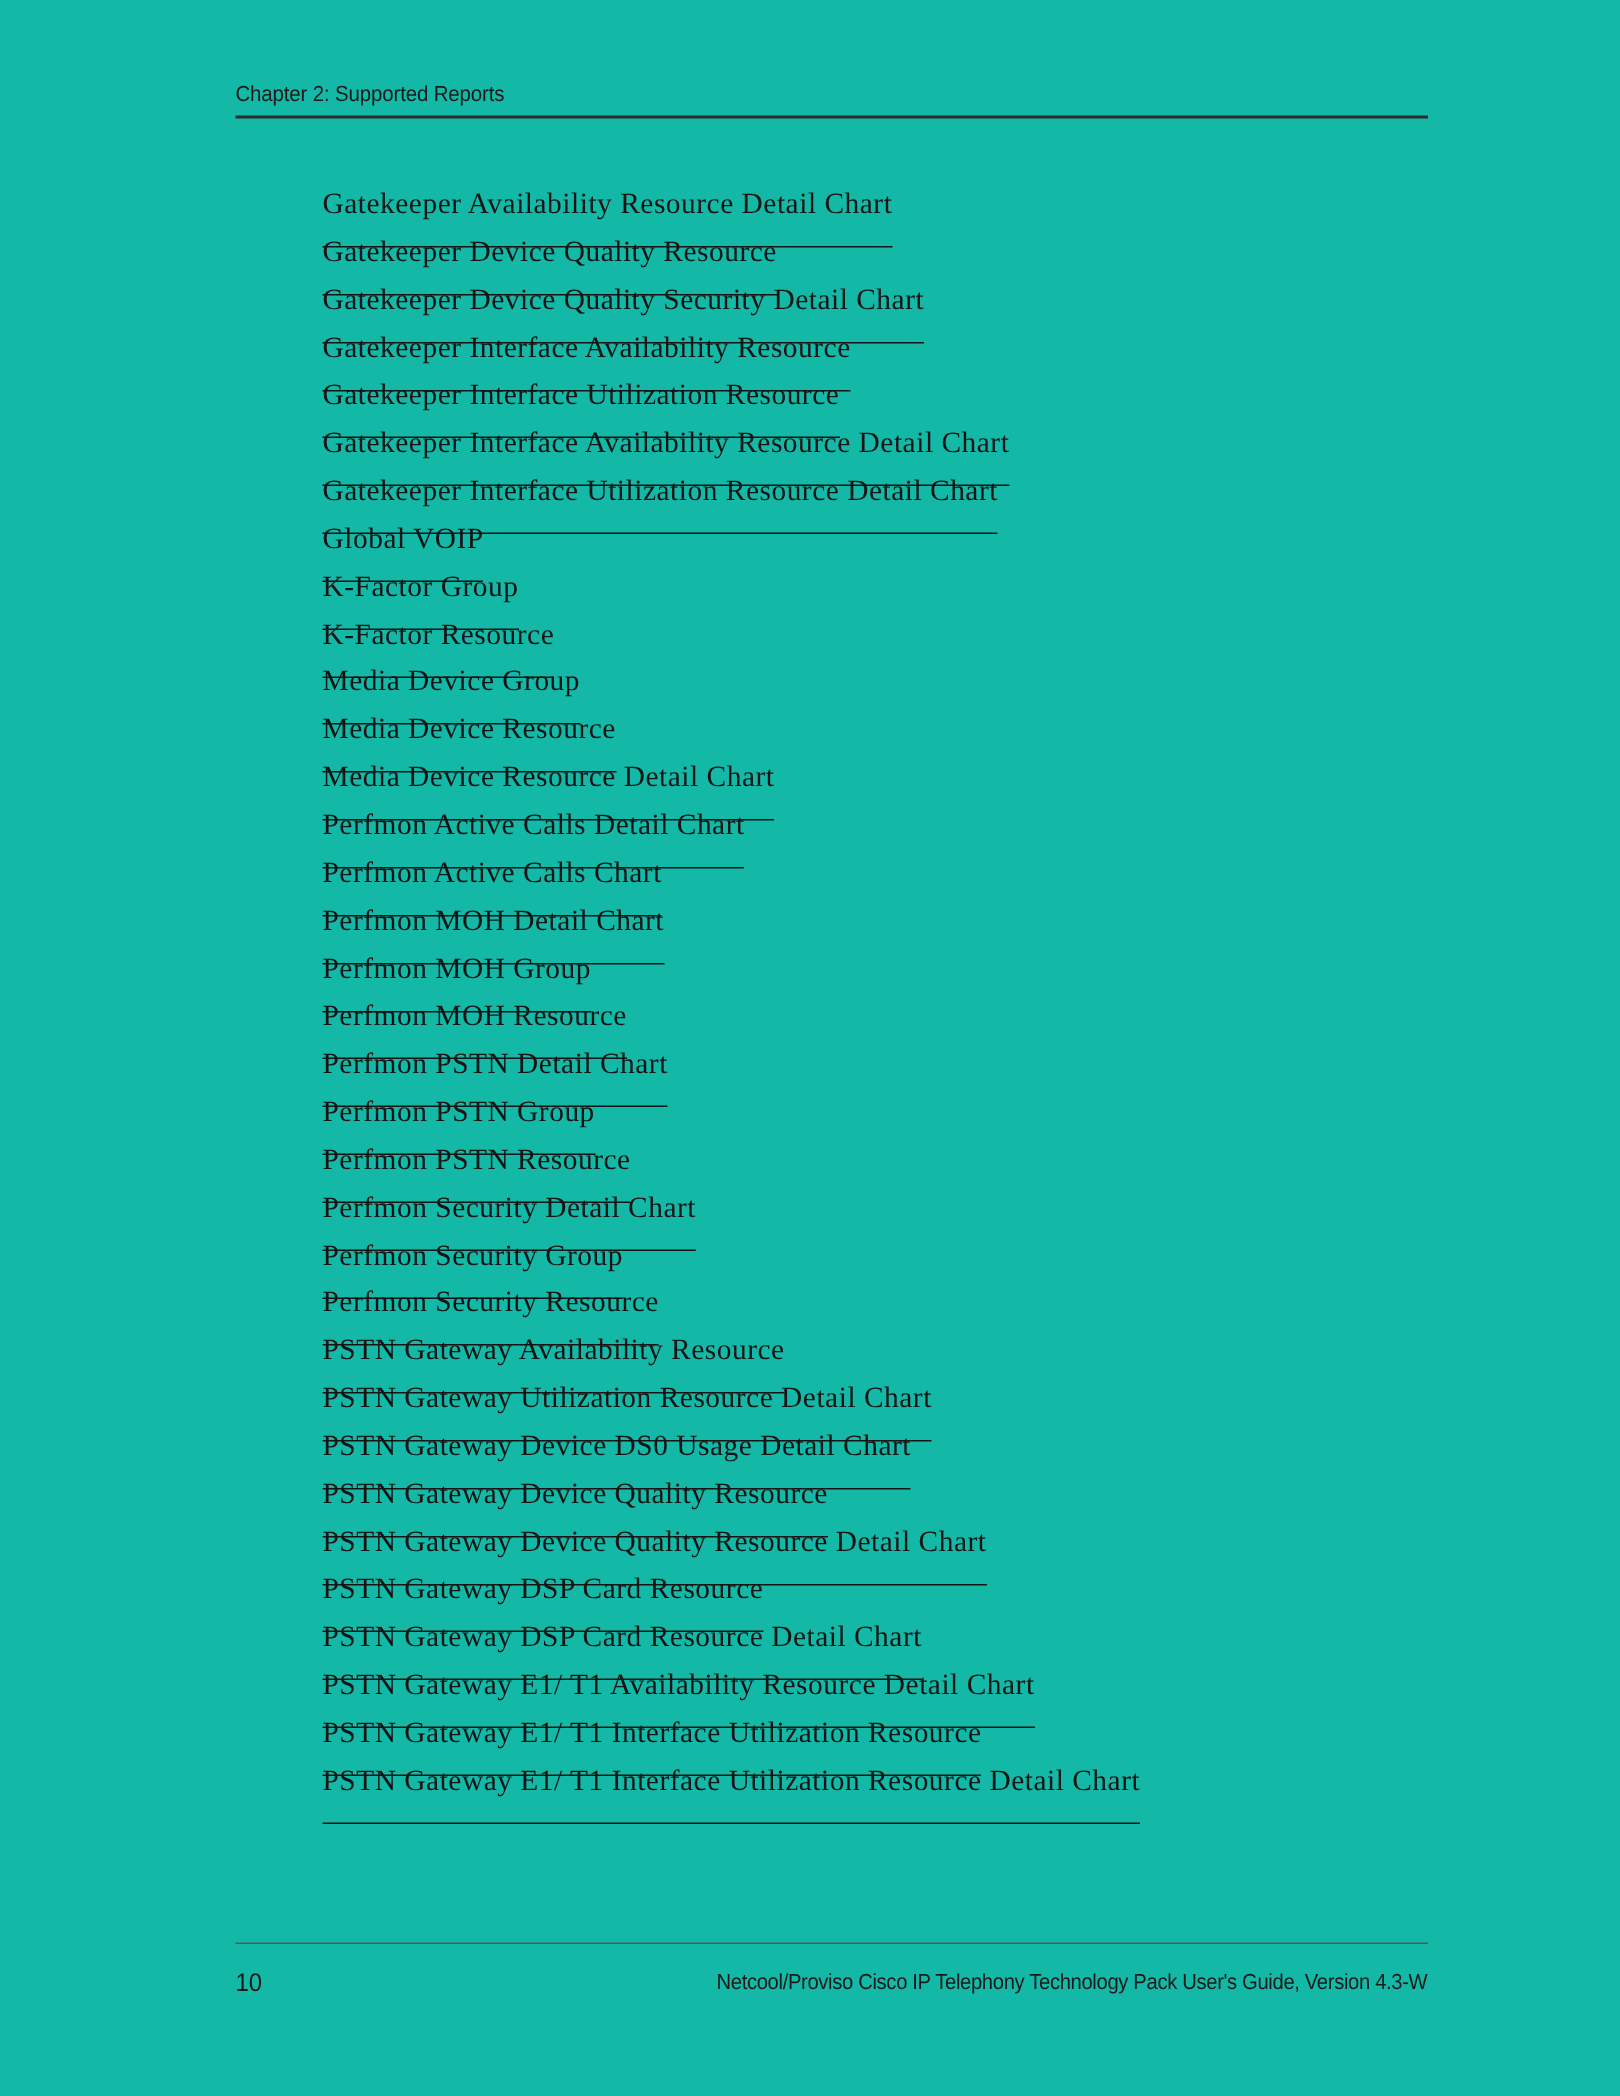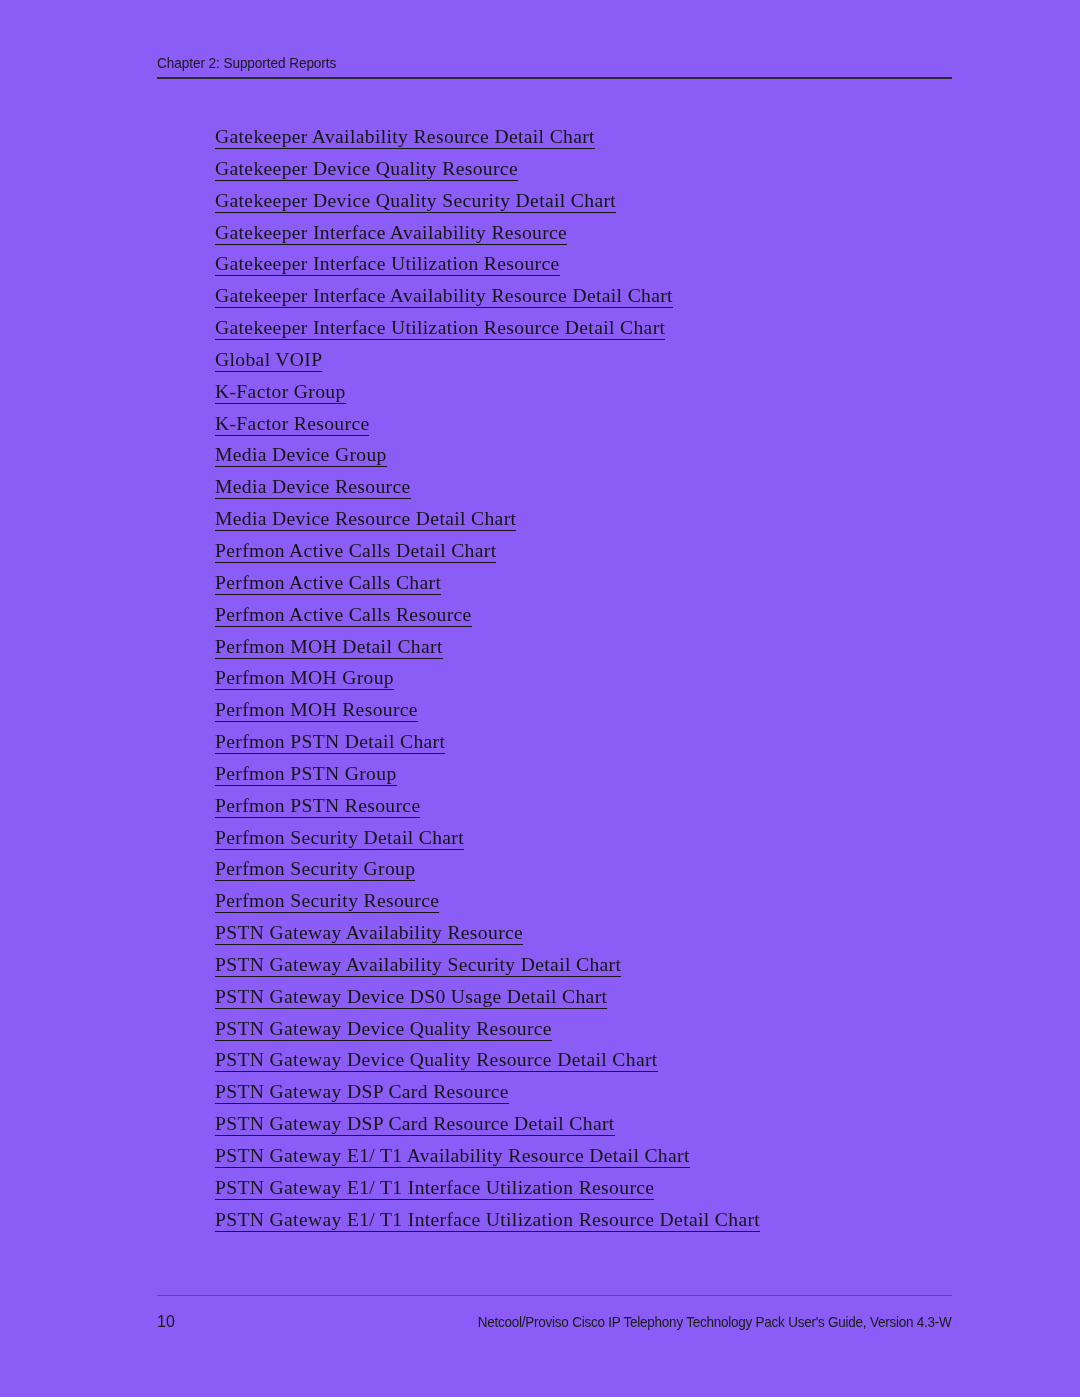--- a/index.html
+++ b/index.html
@@ -5,21 +5,21 @@
 <style>
   html, body {
     margin: 0;
     padding: 0;
     background: #ffffff;
   }
   .page {
     position: relative;
     width: 1080px;
     height: 1397px;
-    background: #8b5cf6;
+    background: #14b8a6;
     overflow: hidden;
     font-family: "Liberation Serif", serif;
   }
 
   
   .header {
     position: absolute;
     left: 157px;
     top: 54px;
     width: 795px;
@@ -57,21 +57,21 @@
     height: 31.85px;
     line-height: 31.85px;
     white-space: nowrap;
   }
   .toc-link {
     font-family: "Liberation Serif", serif;
     font-size: 19.6px;
     color: #151515;
     text-decoration: none;
     border-bottom: 1.15px solid #151515;
-    padding-bottom: 1px;
+    padding-bottom: 17px;
     letter-spacing: 0.35px;
     cursor: pointer;
     display: inline;
   }
 
   
   .footer-rule {
     position: absolute;
     left: 157px;
     top: 1295px;
@@ -132,32 +132,31 @@
       <li class="toc-item"><a class="toc-link">Gatekeeper Interface Availability Resource Detail Chart</a></li>
       <li class="toc-item"><a class="toc-link">Gatekeeper Interface Utilization Resource Detail Chart</a></li>
       <li class="toc-item"><a class="toc-link">Global VOIP</a></li>
       <li class="toc-item"><a class="toc-link">K-Factor Group</a></li>
       <li class="toc-item"><a class="toc-link">K-Factor Resource</a></li>
       <li class="toc-item"><a class="toc-link">Media Device Group</a></li>
       <li class="toc-item"><a class="toc-link">Media Device Resource</a></li>
       <li class="toc-item"><a class="toc-link">Media Device Resource Detail Chart</a></li>
       <li class="toc-item"><a class="toc-link">Perfmon Active Calls Detail Chart</a></li>
       <li class="toc-item"><a class="toc-link">Perfmon Active Calls Chart</a></li>
-      <li class="toc-item"><a class="toc-link">Perfmon Active Calls Resource</a></li>
       <li class="toc-item"><a class="toc-link">Perfmon MOH Detail Chart</a></li>
       <li class="toc-item"><a class="toc-link">Perfmon MOH Group</a></li>
       <li class="toc-item"><a class="toc-link">Perfmon MOH Resource</a></li>
       <li class="toc-item"><a class="toc-link">Perfmon PSTN Detail Chart</a></li>
       <li class="toc-item"><a class="toc-link">Perfmon PSTN Group</a></li>
       <li class="toc-item"><a class="toc-link">Perfmon PSTN Resource</a></li>
       <li class="toc-item"><a class="toc-link">Perfmon Security Detail Chart</a></li>
       <li class="toc-item"><a class="toc-link">Perfmon Security Group</a></li>
       <li class="toc-item"><a class="toc-link">Perfmon Security Resource</a></li>
       <li class="toc-item"><a class="toc-link">PSTN Gateway Availability Resource</a></li>
-      <li class="toc-item"><a class="toc-link">PSTN Gateway Availability Security Detail Chart</a></li>
+      <li class="toc-item"><a class="toc-link">PSTN Gateway Utilization Resource Detail Chart</a></li>
       <li class="toc-item"><a class="toc-link">PSTN Gateway Device DS0 Usage Detail Chart</a></li>
       <li class="toc-item"><a class="toc-link">PSTN Gateway Device Quality Resource</a></li>
       <li class="toc-item"><a class="toc-link">PSTN Gateway Device Quality Resource Detail Chart</a></li>
       <li class="toc-item"><a class="toc-link">PSTN Gateway DSP Card Resource</a></li>
       <li class="toc-item"><a class="toc-link">PSTN Gateway DSP Card Resource Detail Chart</a></li>
       <li class="toc-item"><a class="toc-link">PSTN Gateway E1/ T1 Availability Resource Detail Chart</a></li>
       <li class="toc-item"><a class="toc-link">PSTN Gateway E1/ T1 Interface Utilization Resource</a></li>
       <li class="toc-item"><a class="toc-link">PSTN Gateway E1/ T1 Interface Utilization Resource Detail Chart</a></li>
     </ul>
 

